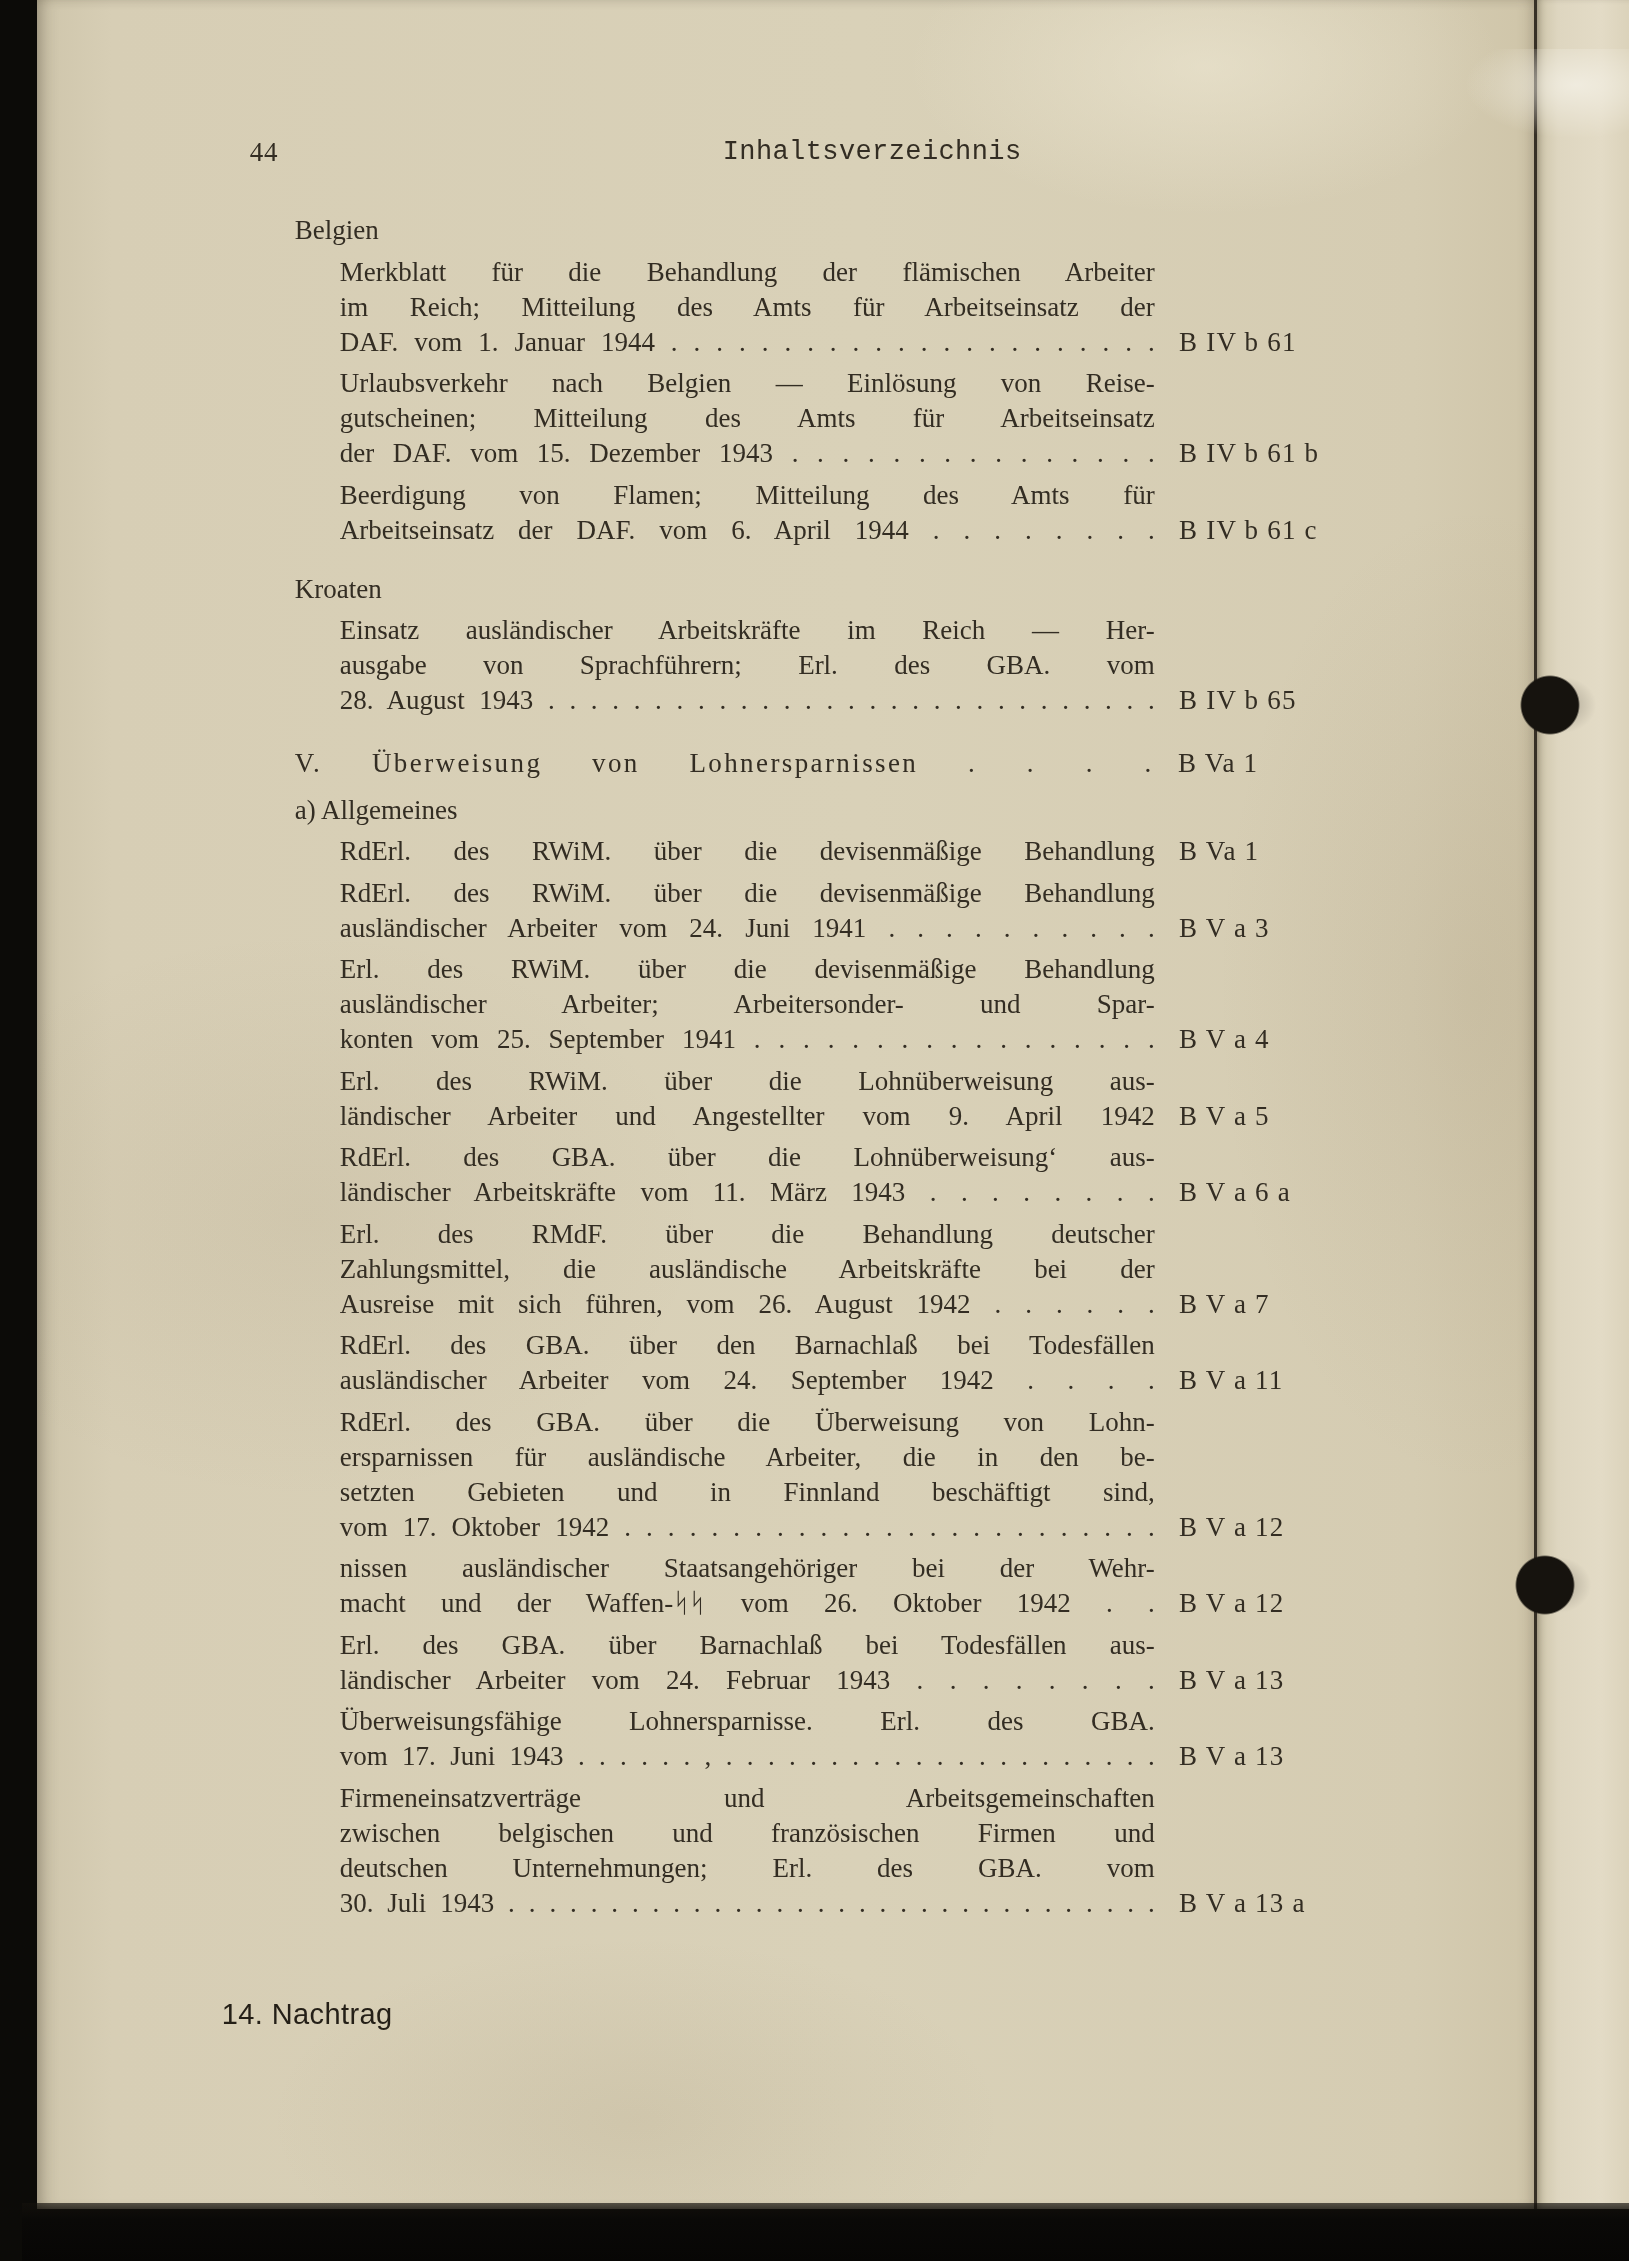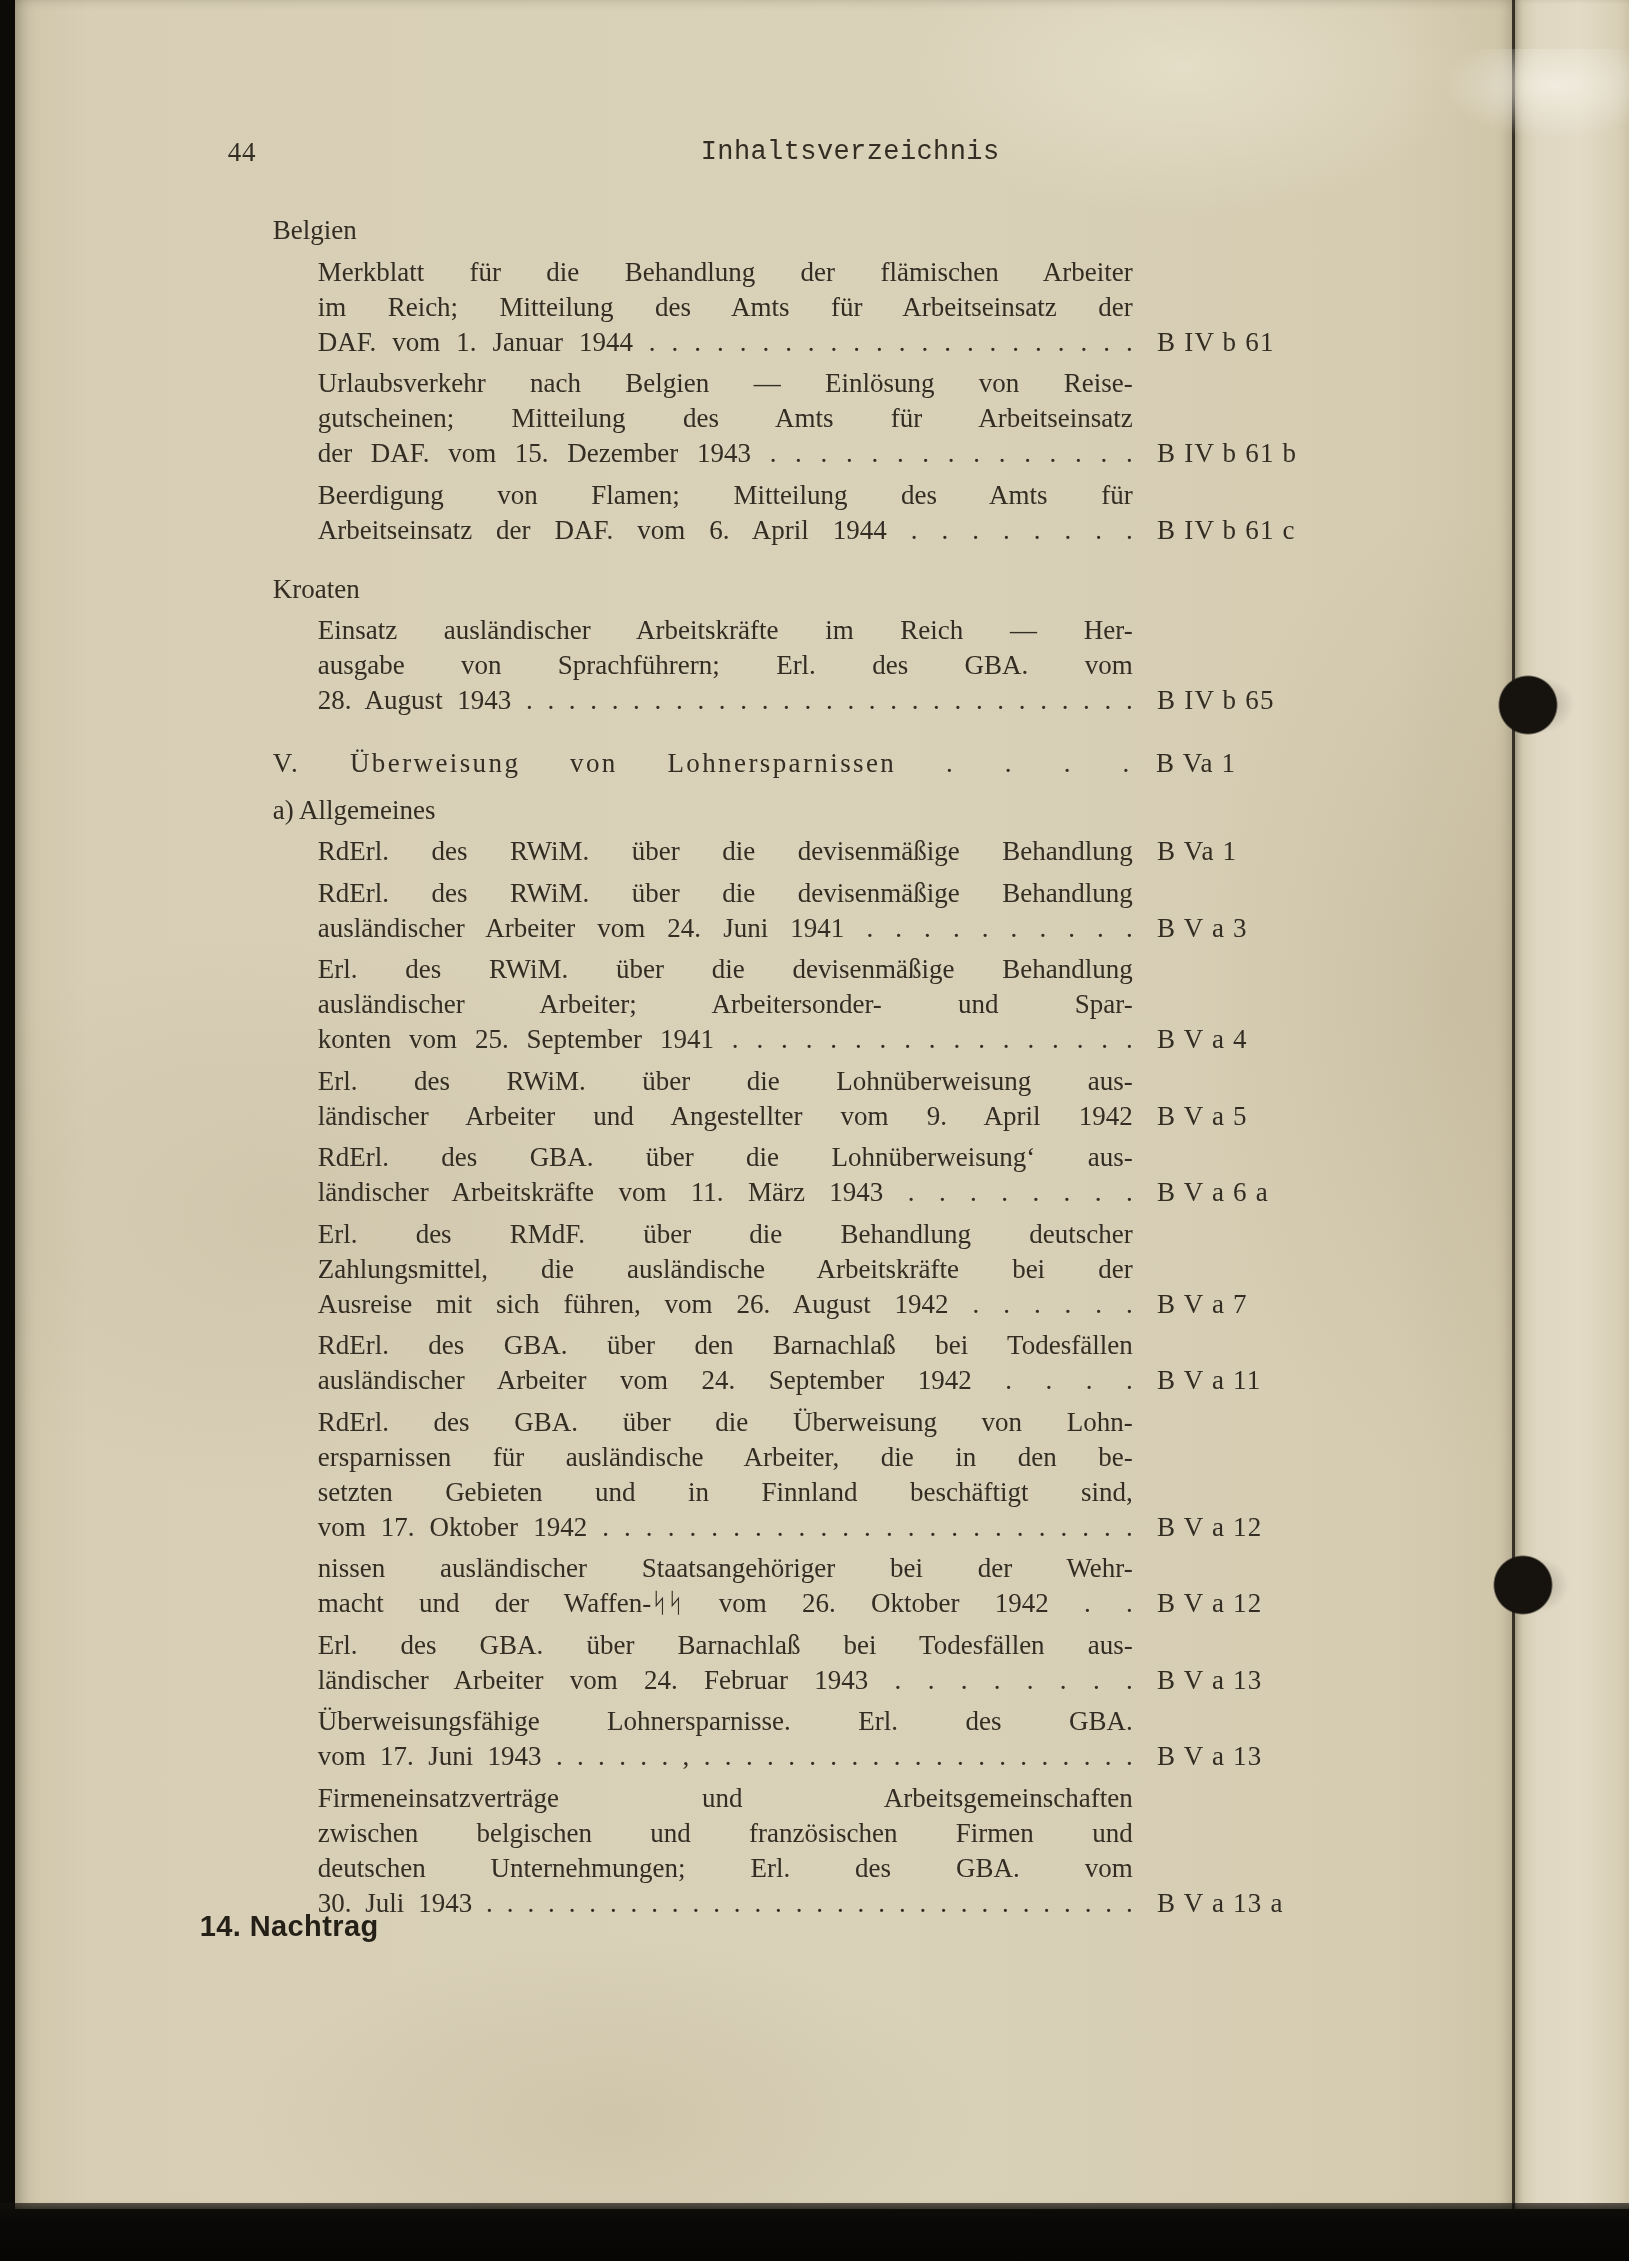--- a/index.html
+++ b/index.html
@@ -3,21 +3,21 @@
 <meta charset="utf-8">
 <style>
   html,body{margin:0;padding:0;}
   body{
     width:1629px;height:2261px;
     background:#0c0b08;
     font-family:"Liberation Serif","DejaVu Serif","DejaVu Sans",serif;
     position:relative;
     overflow:hidden;
   }
-  .scan{position:absolute;inset:0;}
+  .scan{position:absolute;inset:0;margin-left:22px;}
   
   .page-main{
     position:absolute;left:14.7px;top:0;width:1497px;height:2209px;
     background:
       radial-gradient(ellipse 424px 212px at 78% 3%, rgba(240,234,214,0.55), rgba(240,234,214,0) 70%),
       radial-gradient(ellipse 570px 407px at 18% 55%, rgba(120,100,68,0.08), rgba(120,100,68,0) 70%),
       radial-gradient(ellipse 342px 652px at 96% 45%, rgba(135,115,82,0.12), rgba(135,115,82,0) 75%),
       radial-gradient(ellipse 489px 244px at 40% 96%, rgba(125,105,70,0.10), rgba(125,105,70,0) 75%),
       linear-gradient(90deg, #cec5ab 0%, #d7ceb5 5%, #d9d1b8 55%, #d5ccb2 92%, #cfc5a9 100%);
     box-shadow: inset 11.4px 0 18px -9.8px rgba(50,42,28,0.45), inset -8.1px 0 14.7px -8.1px rgba(60,50,34,0.35);
@@ -73,23 +73,23 @@
   .entry-line{
     text-align:justify;
     text-align-last:justify;
     white-space:nowrap;
   }
   .entry-code{
     margin-left:24.4px;width:187px;align-self:flex-end;
     white-space:nowrap;letter-spacing:1.2px;
   }
   .footer-label{
-    position:absolute;left:185px;top:1910px;
+    position:absolute;left:185px;top:1998px;
     font-family:"Liberation Sans","DejaVu Sans",sans-serif;
-    font-weight:bold;font-size:29px;letter-spacing:0.4px;color:#241f17;
+    font-weight:normal;font-size:29px;letter-spacing:0.4px;color:#241f17;
   }
 </style>
 </head>
 <body>
 
 <div class="scan">
 
   <div class="page-main">
     <div class="page-number">44</div>
     <div class="header-title">Inhaltsverzeichnis</div>

